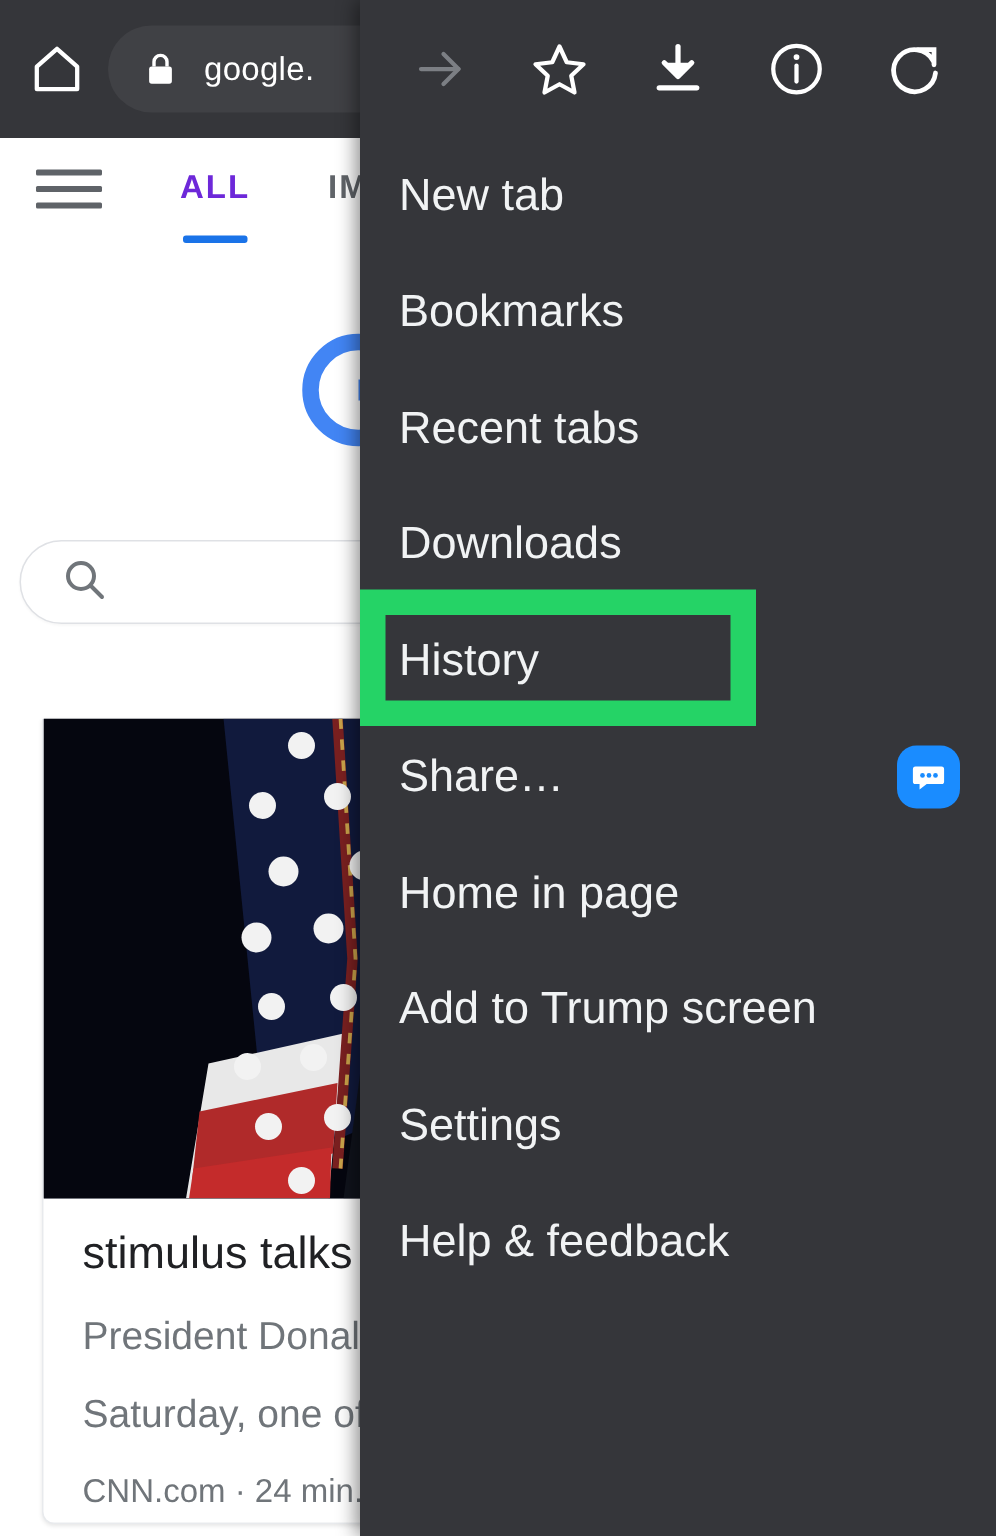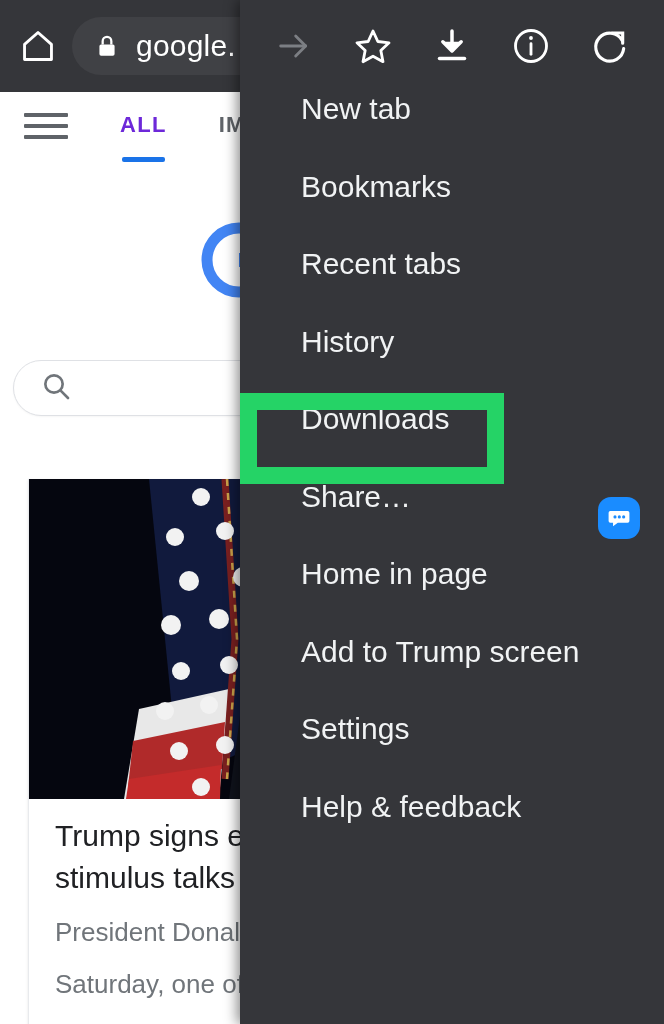--- a/index.html
+++ b/index.html
@@ -55,21 +55,21 @@
     overflow: hidden;
   }
   .lock-icon {
     flex: 0 0 auto;
     margin-right: 16px;
     display: flex;
     align-items: center;
   }
   .url-text {
     color: #ffffff;
-    font-size: 30px;
+    font-size: 22px;
     white-space: nowrap;
     overflow: hidden;
     letter-spacing: 0.2px;
   }
 
   
   .page {
     position: absolute;
     left: 0;
     top: 92px;
@@ -218,24 +218,24 @@
     display: flex;
     align-items: center;
     justify-content: center;
   }
   .menu-list {
     padding-top: 0px;
   }
   .menu-item {
     height: 77.5px;
     display: flex;
+    align-items: center;
     padding: 0 24px 0 26px;
     box-sizing: border-box;
     position: relative;
-    margin-left: 35px;
   }
   .menu-item .label {
     color: #f1f3f4;
     font-size: 30px;
     white-space: nowrap;
     flex: 1 1 auto;
   }
   .menu-item .trailing {
     flex: 0 0 auto;
     display: flex;
@@ -346,21 +346,20 @@
             <circle cx="150" cy="272" r="9"></circle>
               <circle cx="196" cy="266" r="9"></circle>
             <circle cx="172" cy="308" r="9"></circle>
           </g>
 
           <path d="M220 170 Q300 150 404 180 L404 320 L200 320 Z" fill="#10131c"></path>
           <path d="M250 180 Q330 170 404 200 L404 320 L235 320 Z" fill="#191c26"></path>
         </svg>
       </div>
       <div class="news-body">
-        <div class="news-title">Trump signs e</div>
         <div class="news-title">stimulus talks</div>
         <div class="news-snippet">President Donald T</div>
         <div class="news-snippet">Saturday, one of w</div>
         <div class="news-source">
 
           <div class="news-source-text">CNN.com · 24 min. ago</div>
         </div>
       </div>
     </div>
   </div>
@@ -427,25 +426,25 @@
 
       <div class="menu-item">
         <span class="label">Bookmarks</span>
       </div>
 
       <div class="menu-item">
         <span class="label">Recent tabs</span>
       </div>
 
       <div class="menu-item">
+        <span class="label">Downloads</span>
+      </div>
+
+      <div class="menu-item">
         <span class="label">History</span>
-      </div>
-
-      <div class="menu-item">
-        <span class="label">Downloads</span>
       </div>
 
       <div class="menu-item">
         <span class="label">Share…</span>
         <span class="trailing">
           <span class="share-app-icon">
             <svg width="26" height="26" viewBox="0 0 24 24">
               <path d="M4 5.5 h16 a1.6 1.6 0 0 1 1.6 1.6 v7.6 a1.6 1.6 0 0 1 -1.6 1.6 h-9.1 l-4.4 3.4 v-3.4 h-2.5 a1.6 1.6 0 0 1 -1.6 -1.6 v-7.6 a1.6 1.6 0 0 1 1.6 -1.6 z" fill="#ffffff"></path>
               <circle cx="8.3" cy="11" r="1.45" fill="#1a8cff"></circle>
               <circle cx="12.3" cy="11" r="1.45" fill="#1a8cff"></circle>

